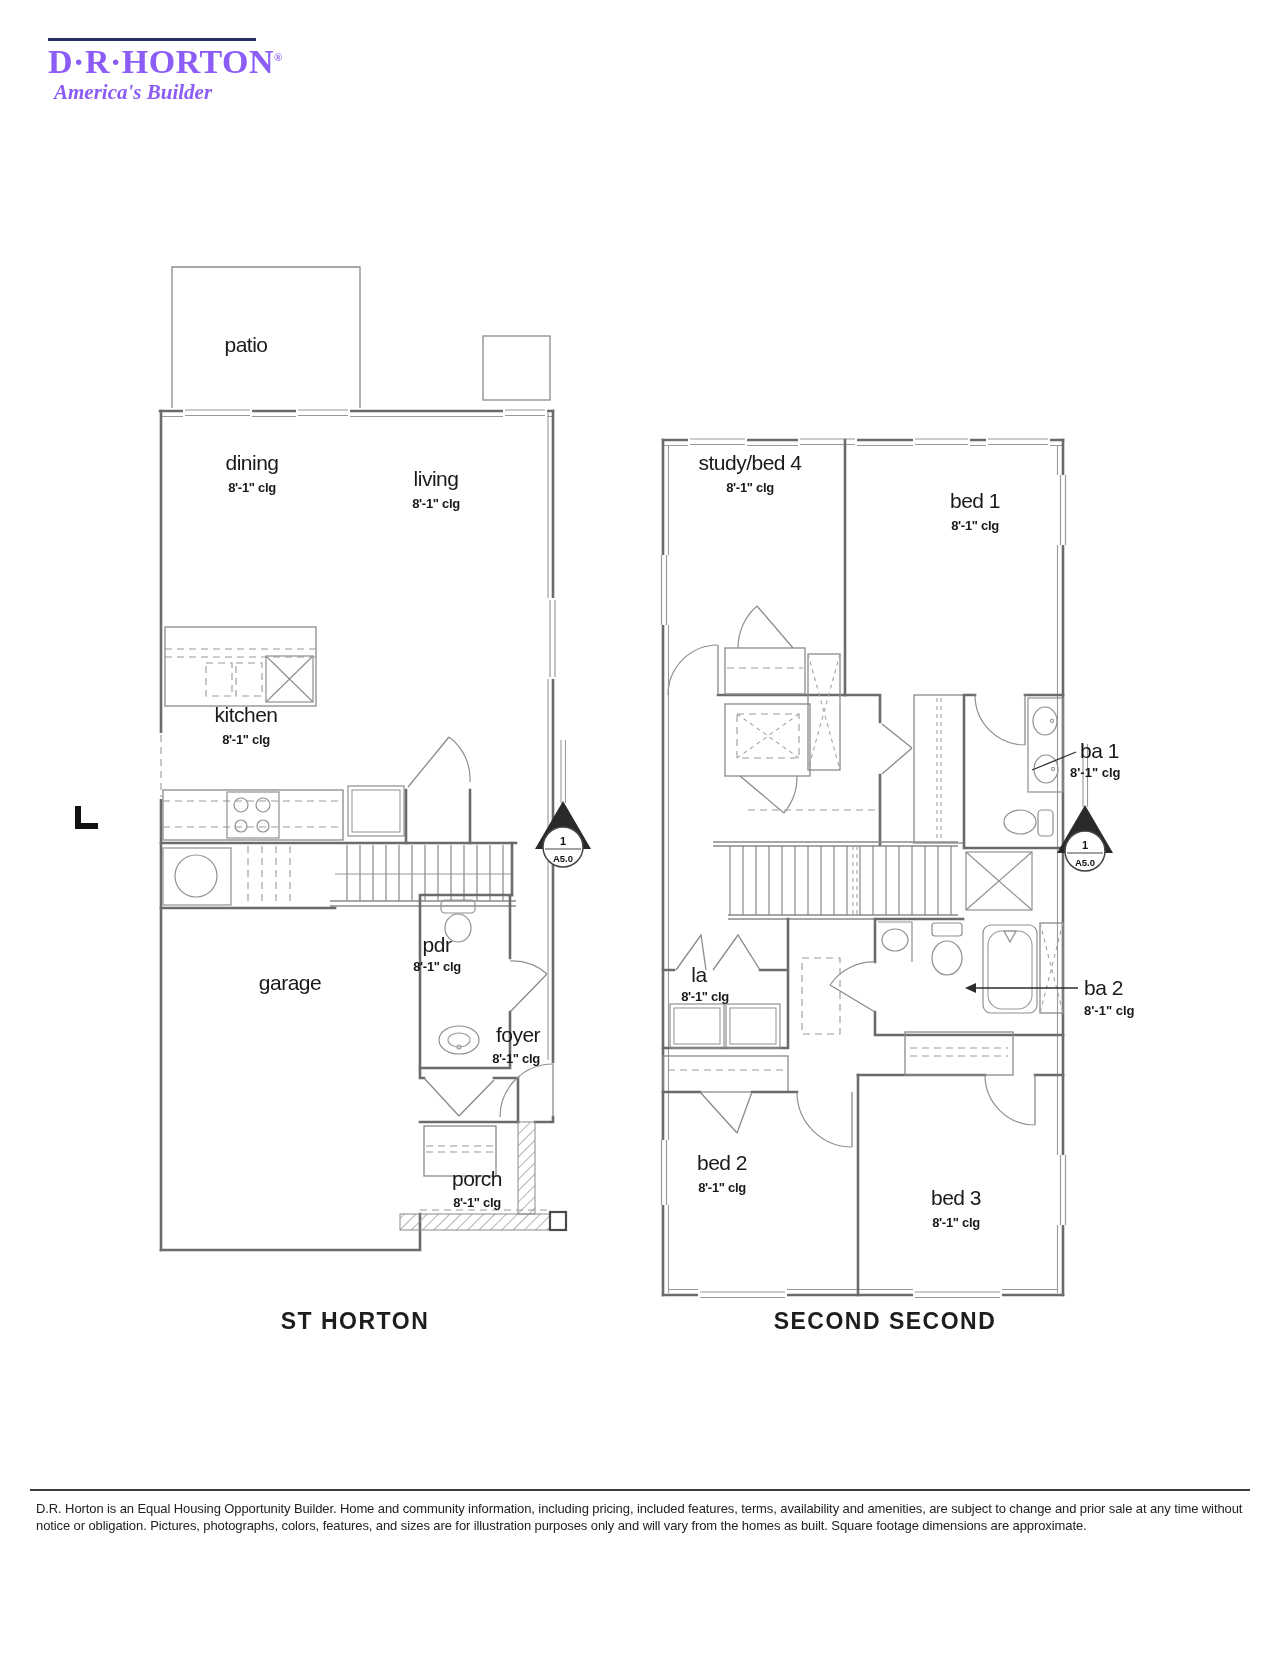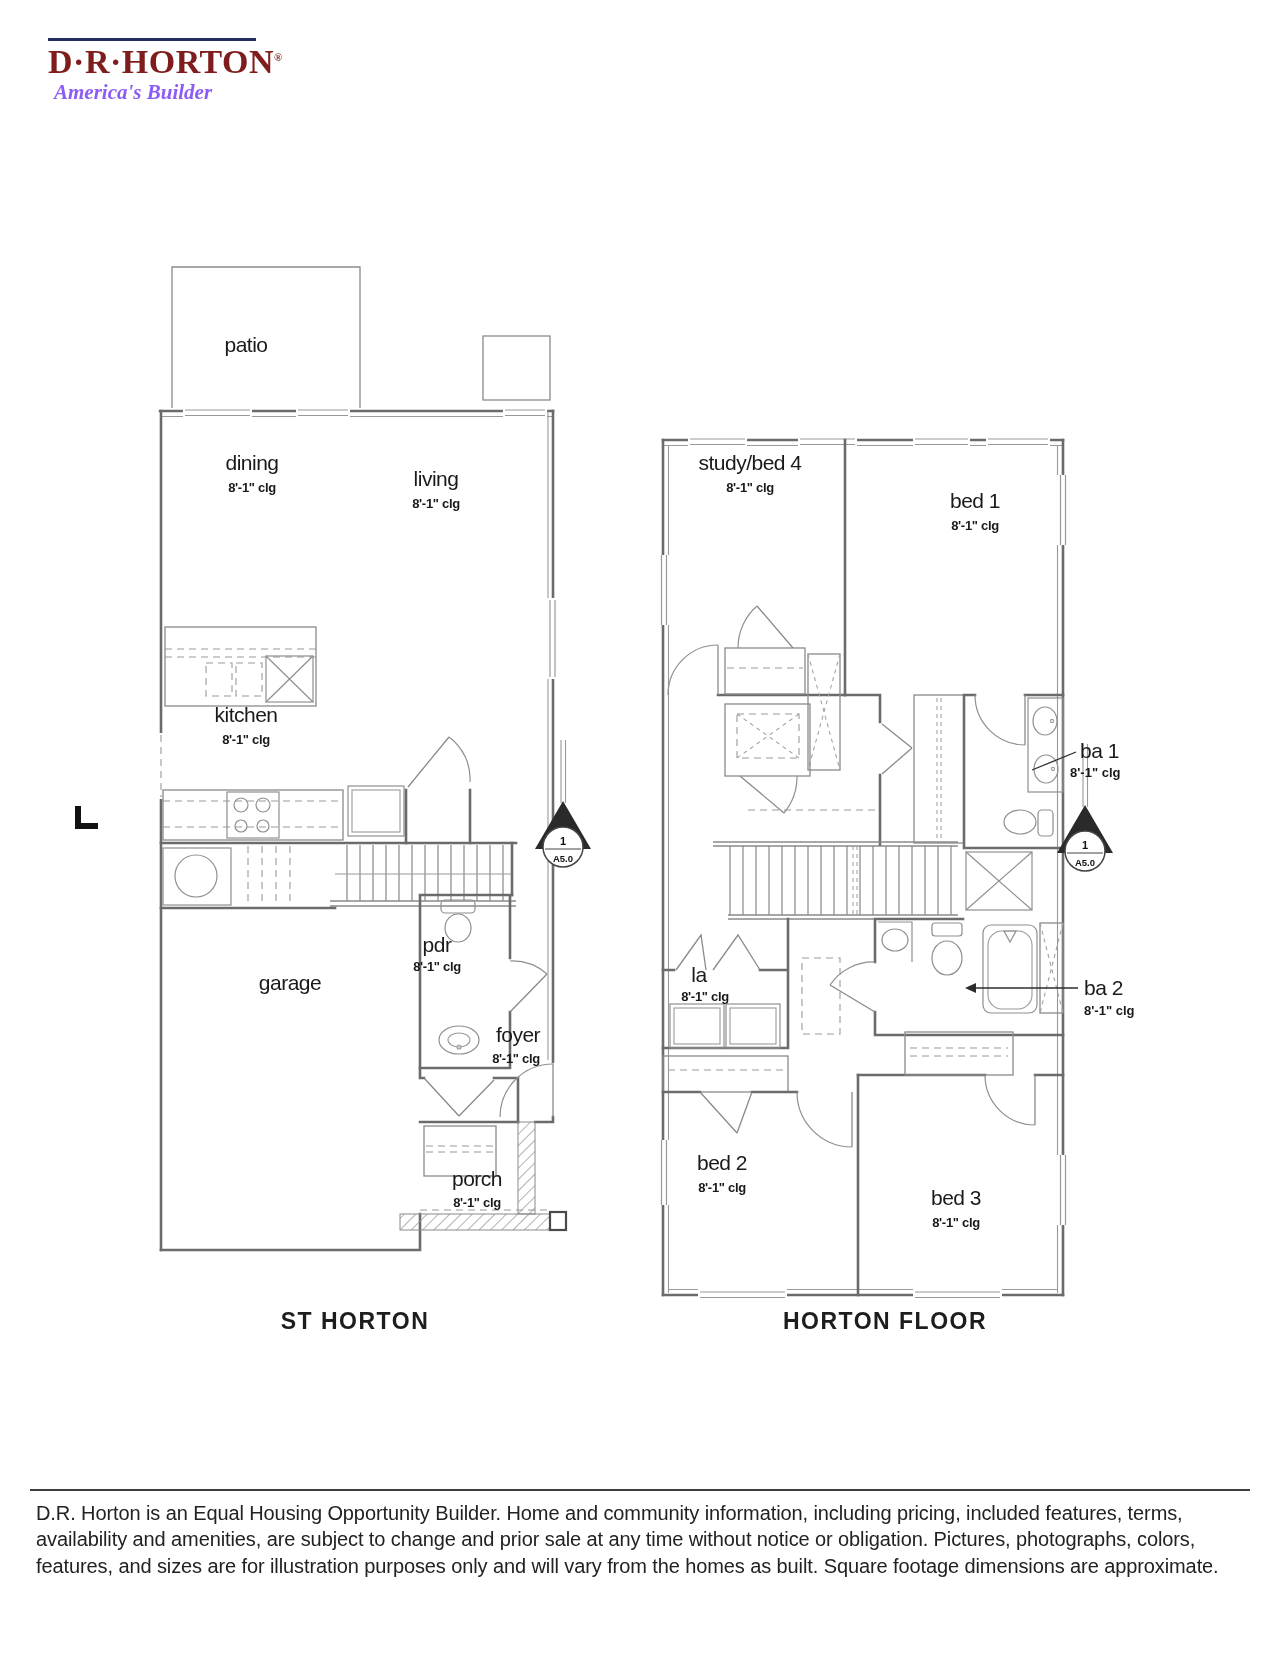--- a/index.html
+++ b/index.html
@@ -2,32 +2,32 @@
 <html><head>
 <meta charset="utf-8">
 <style>
   html,body{margin:0;padding:0;background:#fff;}
   .page{position:relative;width:1280px;height:1662px;background:#fff;overflow:hidden;
         font-family:"Liberation Sans",sans-serif;}
   
   .logo{position:absolute;left:48px;top:38px;width:230px;color:#252e62;}
   .logo-rule{width:208px;height:3px;background:#252e62;margin-bottom:2px;}
   .brand{font-family:"Liberation Serif",serif;font-weight:bold;font-size:34px;
-         letter-spacing:.5px;color:#7f1d1d;line-height:1.1;white-space:nowrap;}
+         letter-spacing:.5px;color:#8b5cf6;line-height:1.1;white-space:nowrap;}
   .brand sup{font-size:11px;vertical-align:super;}
   .tagline{font-family:"Liberation Serif",serif;font-style:italic;font-weight:bold;
            font-size:21px;color:#8b5cf6;margin-left:6px;margin-top:0px;}
   
   .floor-title{position:absolute;font-size:23px;font-weight:bold;color:#1d1d1d;
                letter-spacing:1.5px;text-align:center;}
   .floor-title.first{left:235px;top:1308px;width:240px;}
   .floor-title.second{left:740px;top:1308px;width:290px;}
   
   .footer-rule{position:absolute;left:30px;right:30px;top:1489px;border-top:2px solid #3c3c3c;}
-  .footer-text{position:absolute;left:36px;top:1500px;width:1218px;font-size:20px;
+  .footer-text{position:absolute;left:36px;top:1500px;width:1218px;font-size:13px;
                line-height:1.32;color:#222;letter-spacing:-0.1px;}
   
   svg text{font-family:"Liberation Sans",sans-serif;}
   .wall{stroke:#6b6b6b;stroke-width:2.6;fill:none;stroke-linecap:square;}
   .wall-thin{stroke:#8a8a8a;stroke-width:1.3;fill:none;}
   .inner{stroke:#9a9a9a;stroke-width:1.1;fill:none;}
   .fixture{stroke:#8f8f8f;stroke-width:1.2;fill:none;}
   .dash{stroke:#9a9a9a;stroke-width:1.1;fill:none;stroke-dasharray:7 5;}
   .dash2{stroke:#a3a3a3;stroke-width:1.1;fill:none;stroke-dasharray:4 4;}
   .tread{stroke:#7d7d7d;stroke-width:1.1;fill:none;}
@@ -345,19 +345,19 @@
       <text class="side-clg" x="1084" y="1015">8'-1" clg</text>
       <text class="room-label" x="722" y="1170">bed 2</text>
       <text class="clg-label" x="722" y="1192">8'-1" clg</text>
       <text class="room-label" x="956" y="1205">bed 3</text>
       <text class="clg-label" x="956" y="1227">8'-1" clg</text>
     </g>
   </svg>
 
   
   <div class="floor-title first">ST HORTON</div>
-  <div class="floor-title second">HORTON FLOOR</div>
+  <div class="floor-title second">SECOND SECOND</div>
 
   
   <div class="footer-rule"></div>
   <div class="footer-text">D.R. Horton is an Equal Housing Opportunity Builder. Home and community information, including pricing, included features, terms, availability and amenities, are subject to change and prior sale at any time without notice or obligation. Pictures, photographs, colors, features, and sizes are for illustration purposes only and will vary from the homes as built. Square footage dimensions are approximate.</div>
 
 </div>
 
 </body></html>

